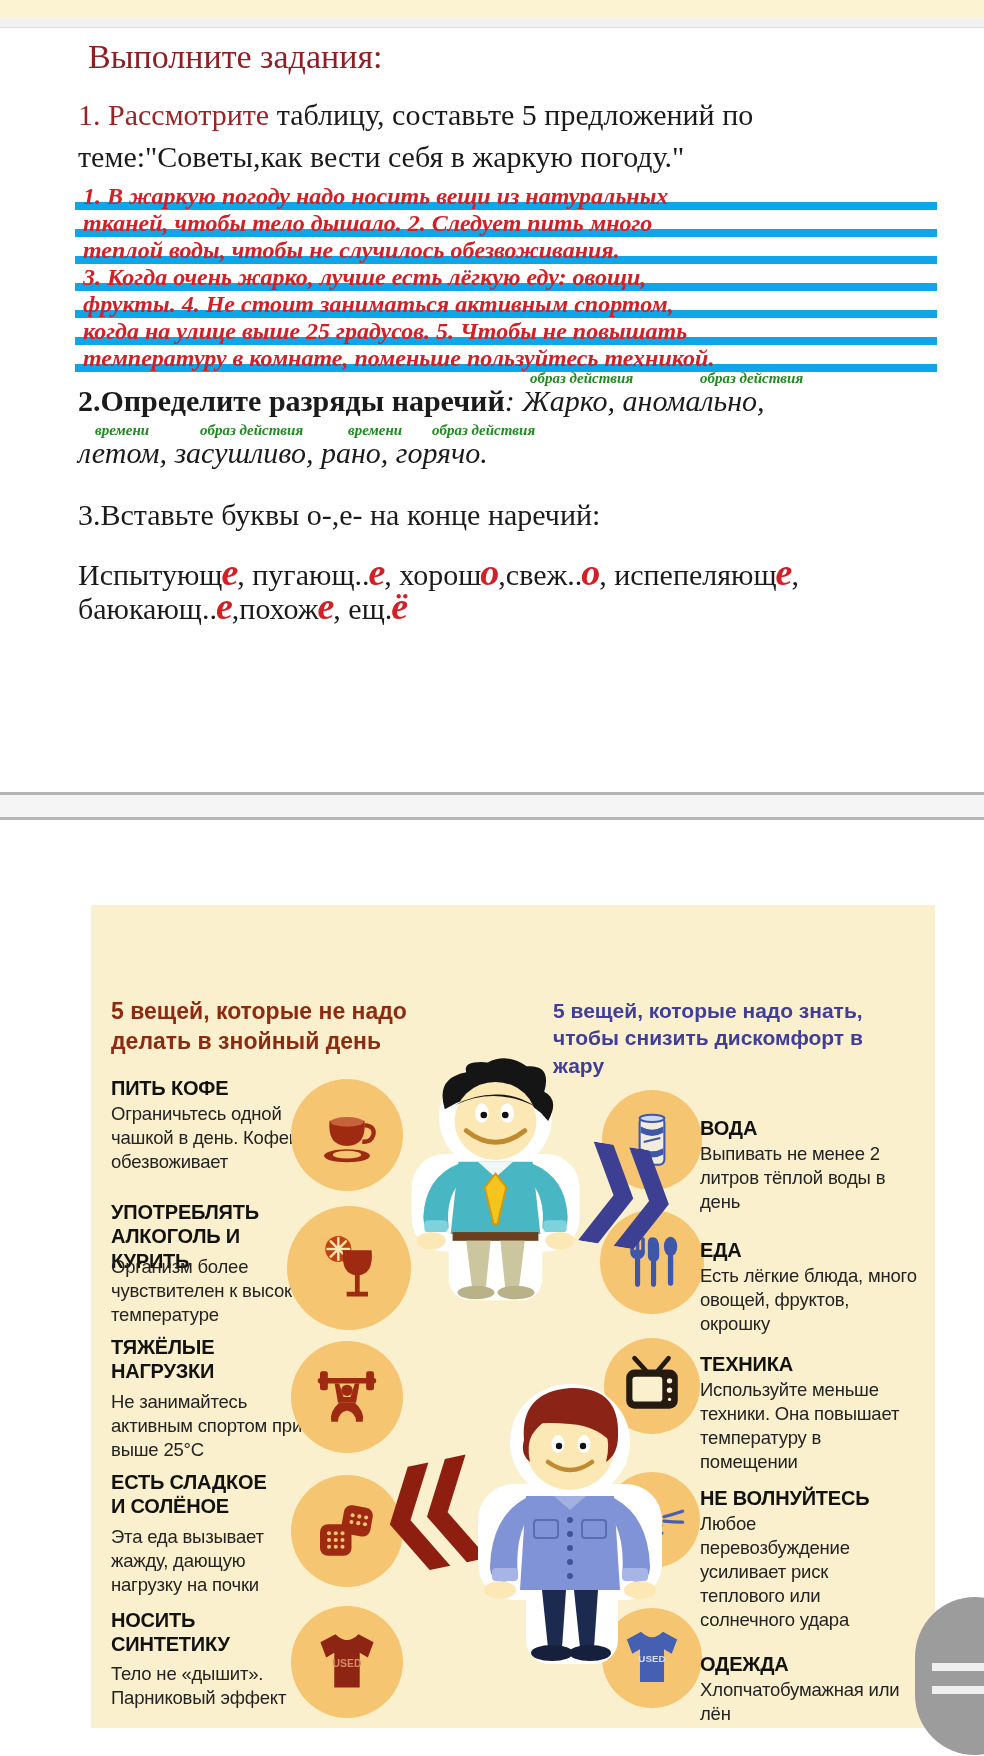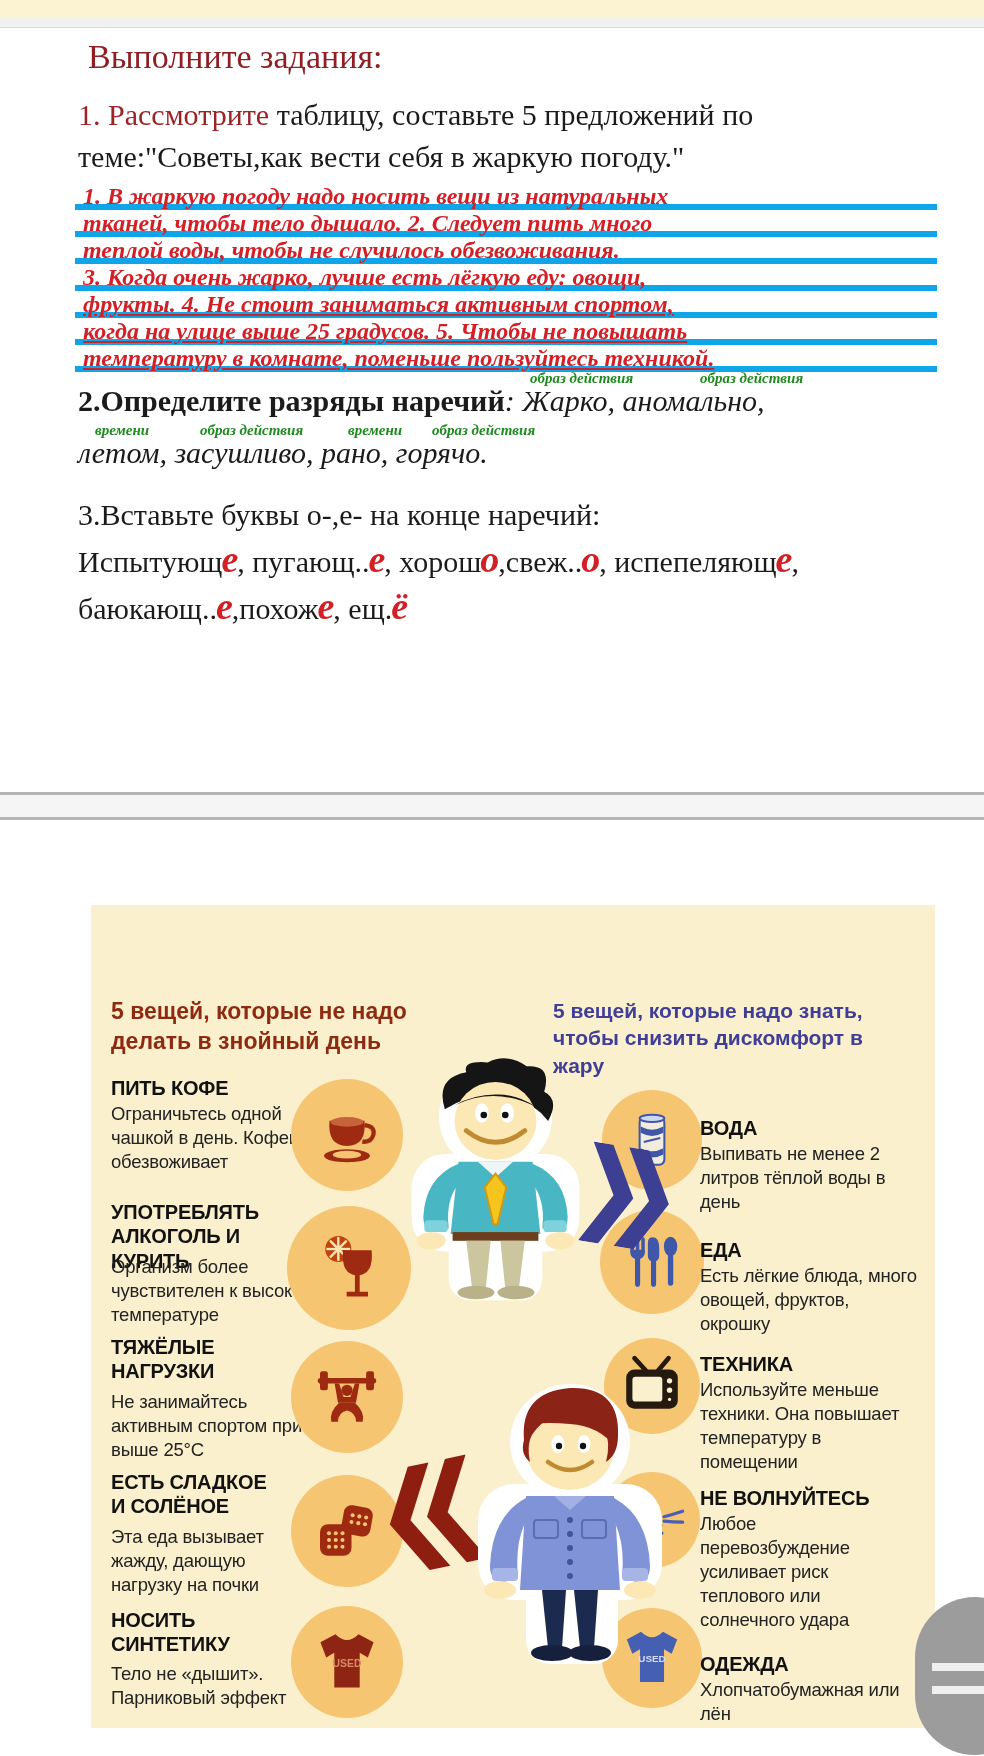--- a/index.html
+++ b/index.html
@@ -8,33 +8,33 @@
   .abs{position:absolute;}
   
   .top-cream{left:0;top:0;width:984px;height:18px;background:#fcf3d3;}
   .top-gray{left:0;top:18px;width:984px;height:9px;background:#f1f1f1;border-bottom:1px solid #dcdcdc;}
   
   .doc{font-family:"Liberation Serif",serif;color:#1b1b1b;}
   .doc-heading{left:88px;top:38px;font-size:34px;color:#8e2025;}
   .t1l1{left:78px;top:98px;font-size:30px;white-space:nowrap;}
   .t1l2{left:78px;top:140px;font-size:30px;white-space:nowrap;}
   .maroon{color:#9b2226;}
-  .ans-line{left:75px;width:862px;height:27px;border-bottom:6px solid #0ea5e9;
+  .ans-line{left:75px;width:862px;height:27px;border-bottom:8px solid #0ea5e9;
             font-family:"Liberation Serif",serif;font-style:italic;font-weight:bold;
             font-size:24px;color:#d32027;white-space:nowrap;padding-left:8px;box-sizing:border-box;}
-  .ans-underline{text-decoration:underline;}
+  .ans-underline{}
   .green-ann{font-family:"Liberation Serif",serif;font-style:italic;font-weight:bold;
              font-size:15px;color:#1f8a1f;white-space:nowrap;}
   .t2l1{left:78px;top:384px;font-size:30px;white-space:nowrap;}
   .t2bold{font-weight:bold;}
   .t2italic{font-style:italic;}
   .t2l2{left:78px;top:436px;font-size:30px;font-style:italic;white-space:nowrap;}
   .t3prompt{left:78px;top:498px;font-size:30px;white-space:nowrap;}
   .t3ans{font-size:30px;white-space:nowrap;}
-  .t3a1{left:78px;top:545px;}
+  .t3a1{left:78px;top:558px;}
   .t3a2{left:78px;top:592px;}
   .red-ins{color:#d32027;font-weight:bold;font-style:italic;font-size:38px;line-height:0;margin:0 -1px;}
   
   .divider{left:0;top:792px;width:984px;height:22px;background:#f5f5f5;
            border-top:3px solid #b5b5b5;border-bottom:3px solid #b5b5b5;}
   
   .panel{left:91px;top:905px;width:844px;height:823px;background:#fbf0cd;}
   .ig-title{left:0;top:22px;width:844px;text-align:center;font-size:46px;font-weight:bold;
             color:#2e9191;letter-spacing:0.5px;}
   .ig-lhead{left:20px;top:92px;width:340px;font-size:23px;font-weight:bold;color:#8d2a10;line-height:1.3;}

